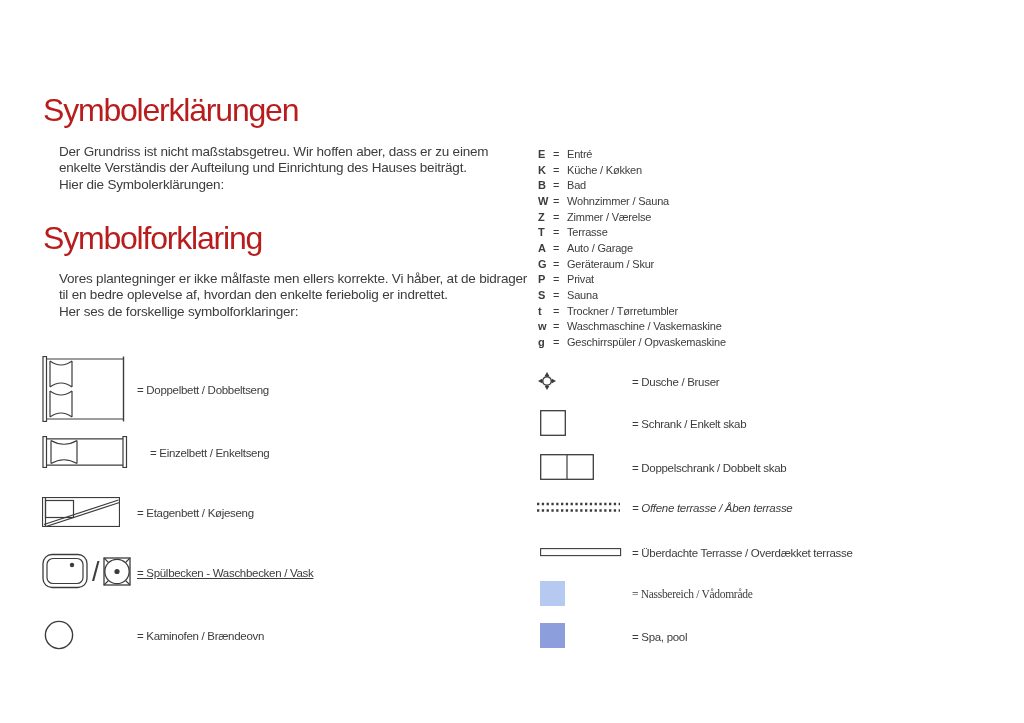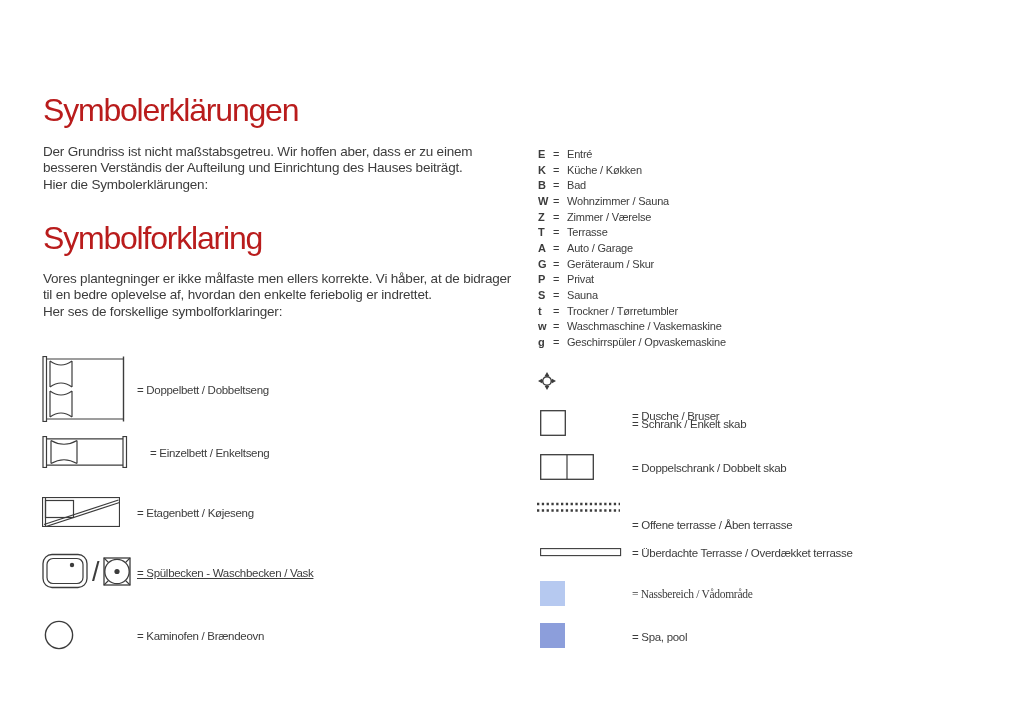--- a/index.html
+++ b/index.html
@@ -5,40 +5,40 @@
   html,body{margin:0;padding:0;}
   body{
     width:1024px;height:723px;position:relative;background:#ffffff;
     font-family:"Liberation Sans", sans-serif;color:#3c3c3c;overflow:hidden;
   }
   .abs{position:absolute;}
   h1.hd{
     margin:0;font-size:32px;font-weight:400;letter-spacing:-1.2px;
     color:#b91c1c;line-height:34px;
   }
-  .para{font-size:13.5px;line-height:16.3px;letter-spacing:-0.2px;color:#3c3c3c;}
+  .para{font-size:13.5px;line-height:16.3px;letter-spacing:-0.2px;color:#3c3c3c;margin-left:16px;}
   .symlabel{font-size:11.5px;letter-spacing:-0.3px;line-height:14px;color:#3c3c3c;white-space:nowrap;}
   .legend{font-size:11px;letter-spacing:-0.2px;color:#3c3c3c;}
   .lrow{display:flex;height:15.7px;align-items:center;}
   .lkey{width:15px;font-weight:700;}
   .leq{width:14px;}
   .lval{white-space:nowrap;}
   svg{display:block;}
   .stroke{stroke:#3c3c3c;fill:none;}
   .slash{font-size:27px;font-weight:400;color:#3c3c3c;line-height:36px;padding:0 3px;}
   .sinkrow{display:flex;align-items:center;}
 </style>
 </head>
 <body>
 
 <h1 class="hd abs" style="left:43px;top:93px;">Symbolerklärungen</h1>
 
 <div class="para abs" style="left:43px;top:144px;">
   <div>Der Grundriss ist nicht maßstabsgetreu. Wir hoffen aber, dass er zu einem</div>
-  <div>besseren Verständis der Aufteilung und Einrichtung des Hauses beiträgt.</div>
+  <div>enkelte Verständis der Aufteilung und Einrichtung des Hauses beiträgt.</div>
   <div>Hier die Symbolerklärungen:</div>
 </div>
 
 <h1 class="hd abs" style="left:43px;top:221px;">Symbolforklaring</h1>
 
 <div class="para abs" style="left:43px;top:271px;">
   <div>Vores plantegninger er ikke målfaste men ellers korrekte. Vi håber, at de bidrager</div>
   <div>til en bedre oplevelse af, hvordan den enkelte feriebolig er indrettet.</div>
   <div>Her ses de forskellige symbolforklaringer:</div>
 </div>
@@ -170,21 +170,21 @@
       <span class="lval">Geschirrspüler / Opvaskemaskine</span>
     </div>
 </div>
 
 <div class="abs" style="left:538px;top:372px;">
   <svg width="18" height="18" viewBox="0 0 18 18">
     <circle class="stroke" cx="9" cy="9" r="4.3" stroke-width="1.5"></circle>
     <path d="M9,0 L6.7,4 L11.3,4 Z M9,18 L6.7,14 L11.3,14 Z M0,9 L4,6.7 L4,11.3 Z M18,9 L14,6.7 L14,11.3 Z" fill="#3c3c3c"></path>
   </svg>
 </div>
-<div class="symlabel abs" style="left:632px;top:375px;margin-top:34px;">= Dusche / Bruser</div>
+<div class="symlabel abs" style="left:632px;top:375px;">= Dusche / Bruser</div>
 
 <div class="abs" style="left:540px;top:410px;">
   <svg width="26" height="26" viewBox="0 0 26 26">
     <rect class="stroke" x="0.7" y="0.7" width="24.6" height="24.6" stroke-width="1.3"></rect>
   </svg>
 </div>
 <div class="symlabel abs" style="left:632px;top:417px;text-align:right;">= Schrank / Enkelt skab</div>
 
 <div class="abs" style="left:540px;top:454px;">
   <svg width="54" height="26" viewBox="0 0 54 26">
@@ -193,21 +193,21 @@
   </svg>
 </div>
 <div class="symlabel abs" style="left:632px;top:461px;text-align:center;">= Doppelschrank / Dobbelt skab</div>
 
 <div class="abs" style="left:537px;top:502px;">
   <svg width="84" height="11" viewBox="0 0 84 11">
     <line x1="0" y1="2" x2="83" y2="2" stroke="#3c3c3c" stroke-width="2.4" stroke-dasharray="2.3 2.5"></line>
     <line x1="0" y1="8.5" x2="83" y2="8.5" stroke="#3c3c3c" stroke-width="2.4" stroke-dasharray="2.3 2.5"></line>
   </svg>
 </div>
-<div class="symlabel abs" style="left:632px;top:518px;">= Offene terrasse / Åben terrasse</div>
+<div class="symlabel abs" style="left:632px;top:501px;font-style:italic;">= Offene terrasse / Åben terrasse</div>
 
 <div class="abs" style="left:540px;top:548px;">
   <svg width="82" height="9" viewBox="0 0 82 9">
     <rect class="stroke" x="0.6" y="0.6" width="80" height="7" stroke-width="1.1"></rect>
   </svg>
 </div>
 <div class="symlabel abs" style="left:632px;top:546px;">= Überdachte Terrasse / Overdækket terrasse</div>
 
 <div class="abs" style="left:540px;top:581px;">
   <svg width="25" height="25" viewBox="0 0 25 25">

